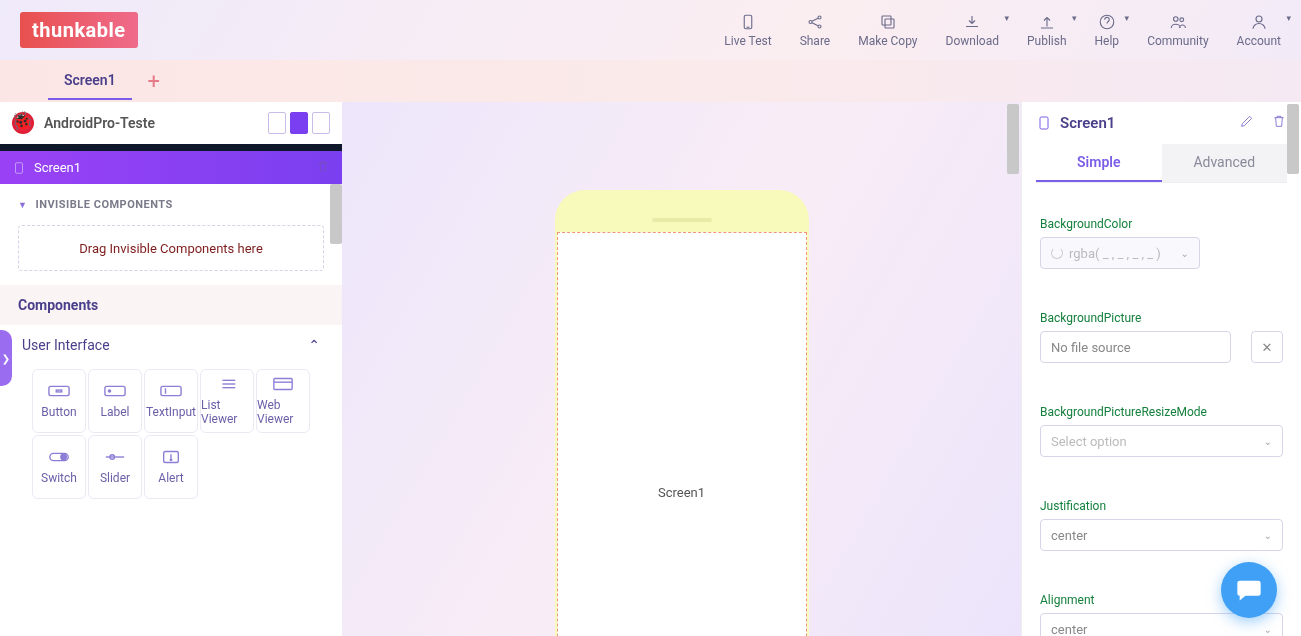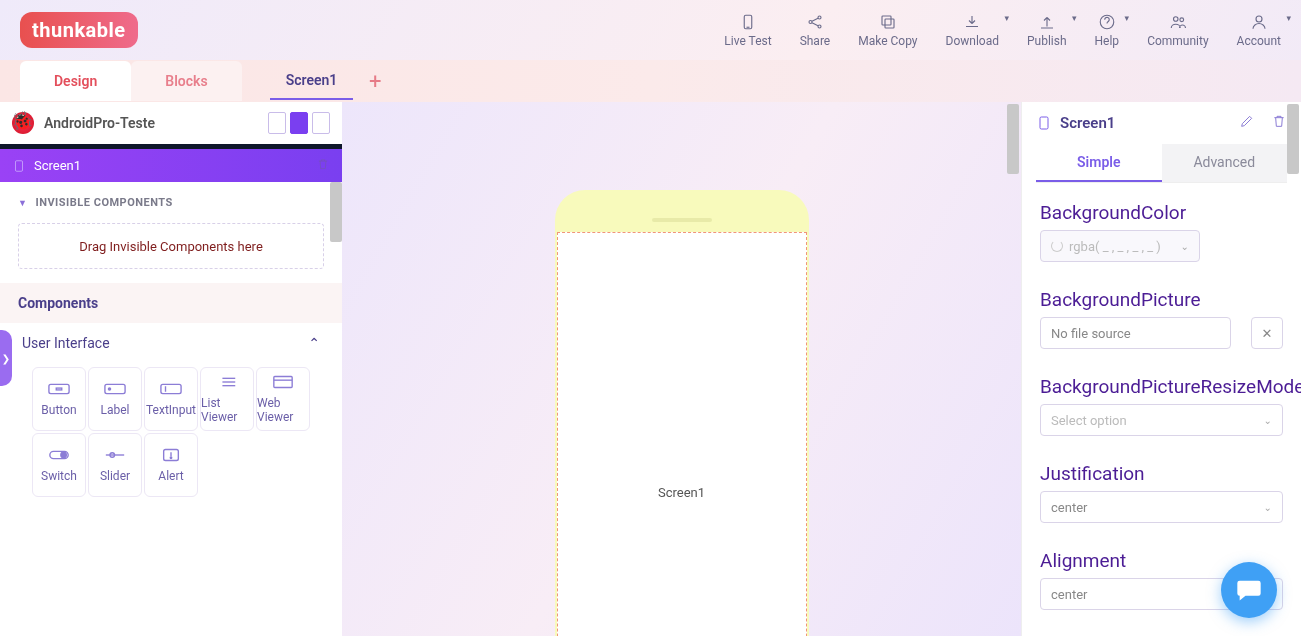--- a/index.html
+++ b/index.html
@@ -14,21 +14,21 @@
   }
 
   
   .header {
     display: flex; justify-content: space-between; align-items: center;
     padding: 0 20px; height: 60px;
   }
   .logo {
     background: linear-gradient(90deg, #e8504f, #ef6b8b);
     color: #fff; font-weight: 700; font-size: 20px;
-    padding: 6px 12px; border-radius: 12px;
+    padding: 6px 12px; border-radius: 3px;
     letter-spacing: 0.5px;
   }
   .top-actions { display: flex; gap: 28px; }
   .top-action {
     display: flex; flex-direction: column; align-items: center;
     color: #6b6b8a; font-size: 12px; cursor: pointer; gap: 3px;
     position: relative;
   }
   .top-action svg { width: 18px; height: 18px; stroke: #6b6b8a; fill: none; stroke-width: 1.5; }
   .chev-sm { position: absolute; top: 0px; right: -10px; font-size: 9px; color: #6b6b8a;}
@@ -59,21 +59,21 @@
   
   .workspace { display: flex; height: calc(100% - 102px); }
 
   
   .left {
     width: 342px; display: flex; flex-direction: column; background: #fff;
     position: relative;
   }
   .proj {
     display: flex; align-items: center; padding: 10px 12px; gap: 10px;
-    border-bottom: 5px solid #0f172a;
+    border-bottom: 7px solid #0f172a;
   }
   .proj-icon {
     width: 22px; height: 22px; background: radial-gradient(#f35, #c12);
     border-radius: 50%; position: relative;
   }
   .proj-icon::after{ content:"🐞"; position:absolute; left:-1px; top:-2px; font-size:18px;}
   .proj-name { font-weight: 600; color: #555; flex: 1; font-size: 14px;}
   .view-toggles { display: flex; gap: 4px; }
   .vtog {
     width: 18px; height: 22px; border: 1.5px solid #c9bce9; border-radius: 2px; cursor: pointer;
@@ -152,21 +152,21 @@
   .r-hdr .spacer { flex: 1; }
   .r-hdr .ico { cursor: pointer; color: #8c7dd6; }
   .r-tabs { display: flex; border-bottom: 1px solid #eee; margin: 0 14px;}
   .r-tab {
     flex: 1; text-align: center; padding: 10px 0; font-size: 14px; cursor: pointer;
     color: #8a8a9a;
   }
   .r-tab.active { color: #7a5de8; border-bottom: 2px solid #7a5de8; font-weight: 600;}
   .r-tab.adv { background: #f3f3f5; }
   .prop { padding: 8px 18px; }
-  .prop-label { color: #4c1d95; font-size: 19px; margin: 10px 0 6px; }
+  .prop-label { color: #15803d; font-size: 12px; margin: 26px 0 6px; }
   .sel-box {
     border: 1px solid #dad4e8; border-radius: 4px; height: 32px;
     display: flex; align-items: center; justify-content: space-between;
     padding: 0 10px; color: #888; font-size: 13px; cursor: pointer;
   }
   .sel-box.disabled { background: #f9f8fc; color: #bbb; }
   .chev { color: #aaa; font-size: 10px; }
   .file-row { display: flex; gap: 20px; }
   .file-row .sel-box { flex: 1; }
   .clear-btn { width: 32px; height: 32px; border: 1px solid #dad4e8; border-radius: 4px;
@@ -261,24 +261,20 @@
           <circle cx="12" cy="8" r="4"></circle>
           <path d="M4 21c0-4 4-7 8-7s8 3 8 7"></path>
         </svg>
       <span class="chev-sm">▾</span>
       <span>Account</span>
     </div>
   </div>
 </div>
 
 <div class="strip">
-  <div class="tab-group">
-    <div class="tab active">Design</div>
-    <div class="tab">Blocks</div>
-  </div>
   <div class="screen-tabs">
     <div class="screen-tab">Screen1</div>
     <div class="add-screen">+</div>
   </div>
 </div>
 
 <div class="workspace">
 
   <div class="left">
     <div class="proj">

